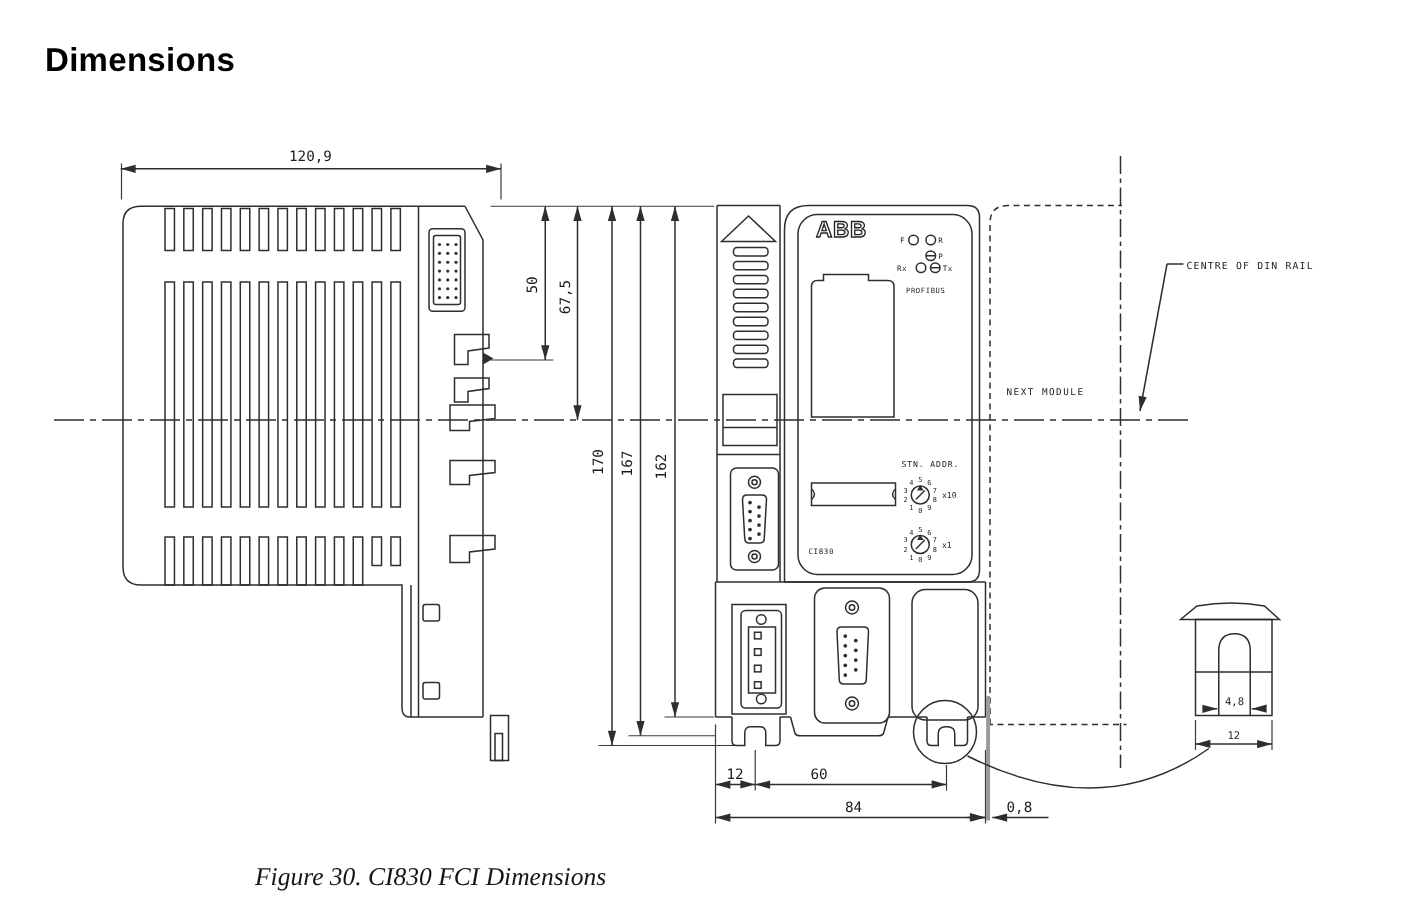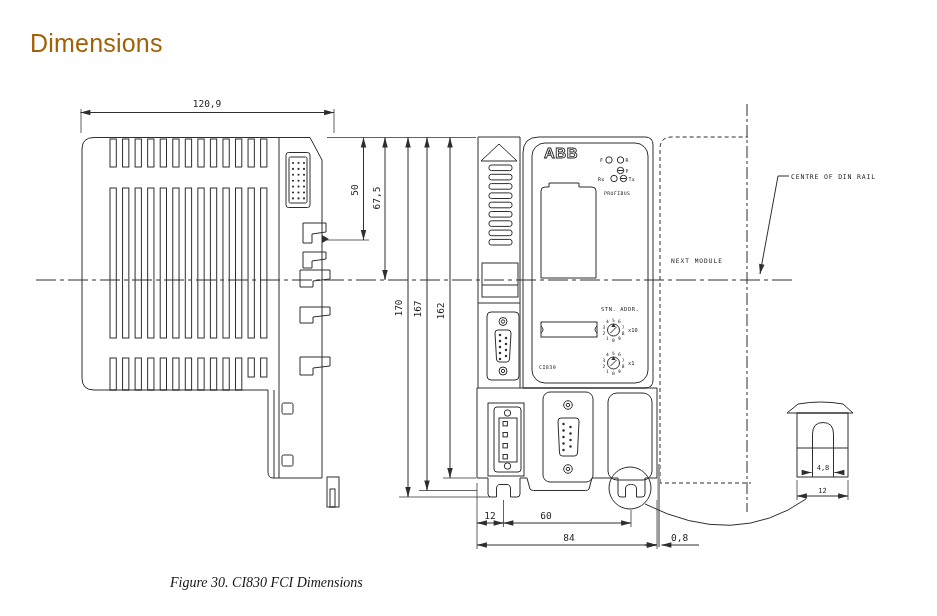--- a/index.html
+++ b/index.html
@@ -1,20 +1,20 @@
 <!DOCTYPE html>
 <html><head>
 <meta charset="utf-8">
 <style>
   html,body{margin:0;padding:0;background:#fff;}
   body{width:937px;height:616px;position:relative;overflow:hidden;
        font-family:"Liberation Sans",sans-serif;}
-  .page-title{position:absolute;left:30px;top:12px;font-size:25px;font-weight:normal;
-       color:#a16207;letter-spacing:.2px;}
-  .fig-caption{position:absolute;left:170px;top:575px;font-size:14px;font-style:italic;
+  .page-title{position:absolute;left:30px;top:12px;font-size:22px;font-weight:bold;
+       color:#000000;letter-spacing:.2px;}
+  .fig-caption{position:absolute;left:170px;top:575px;font-size:17px;font-style:italic;
        font-family:"Liberation Serif",serif;color:#151515;}
   svg{position:absolute;left:0;top:0;}
   .ln{stroke:#2e2e2e;stroke-width:1;fill:none;}
   .thin{stroke:#3a3a3a;stroke-width:.8;fill:none;}
   .t{fill:#1c1c1c;stroke:none;font-family:"DejaVu Sans Mono",monospace;}
   .dim{font-size:9.5px;}
   .cad{font-size:6.2px;letter-spacing:1px;}
   .tiny{font-size:5px;letter-spacing:.3px;}
 </style>
 </head>

